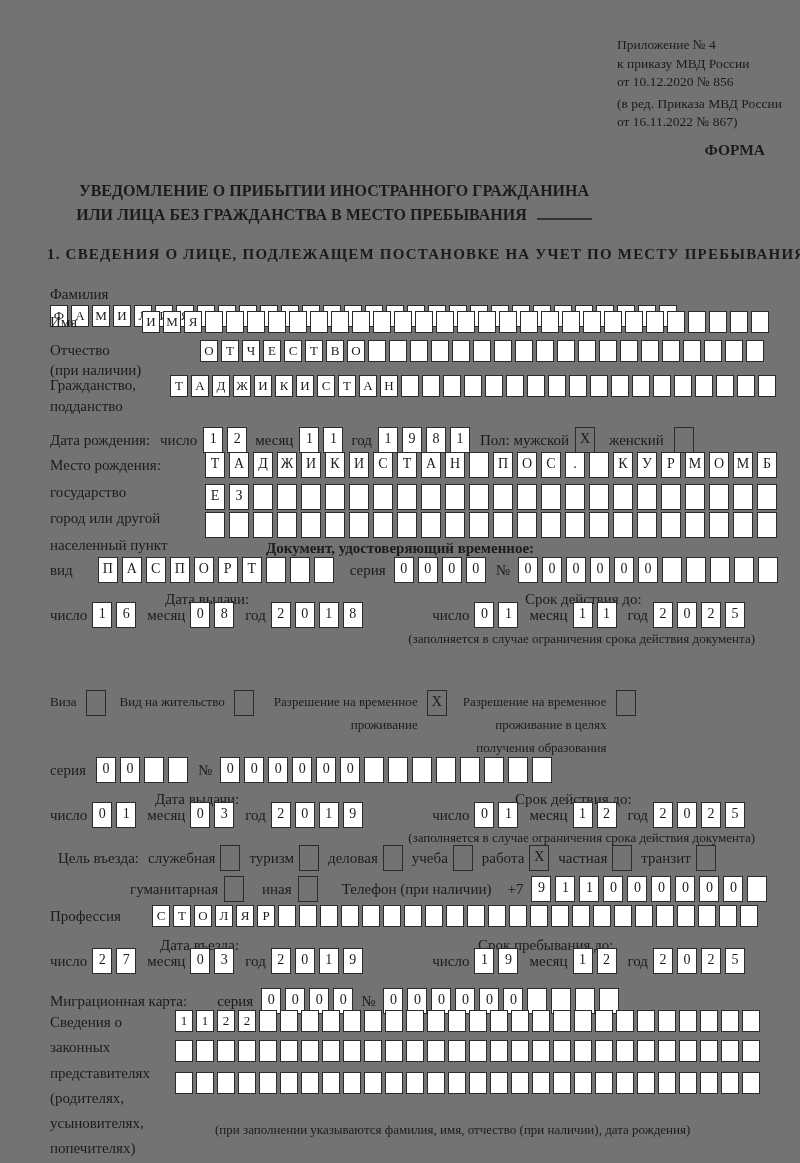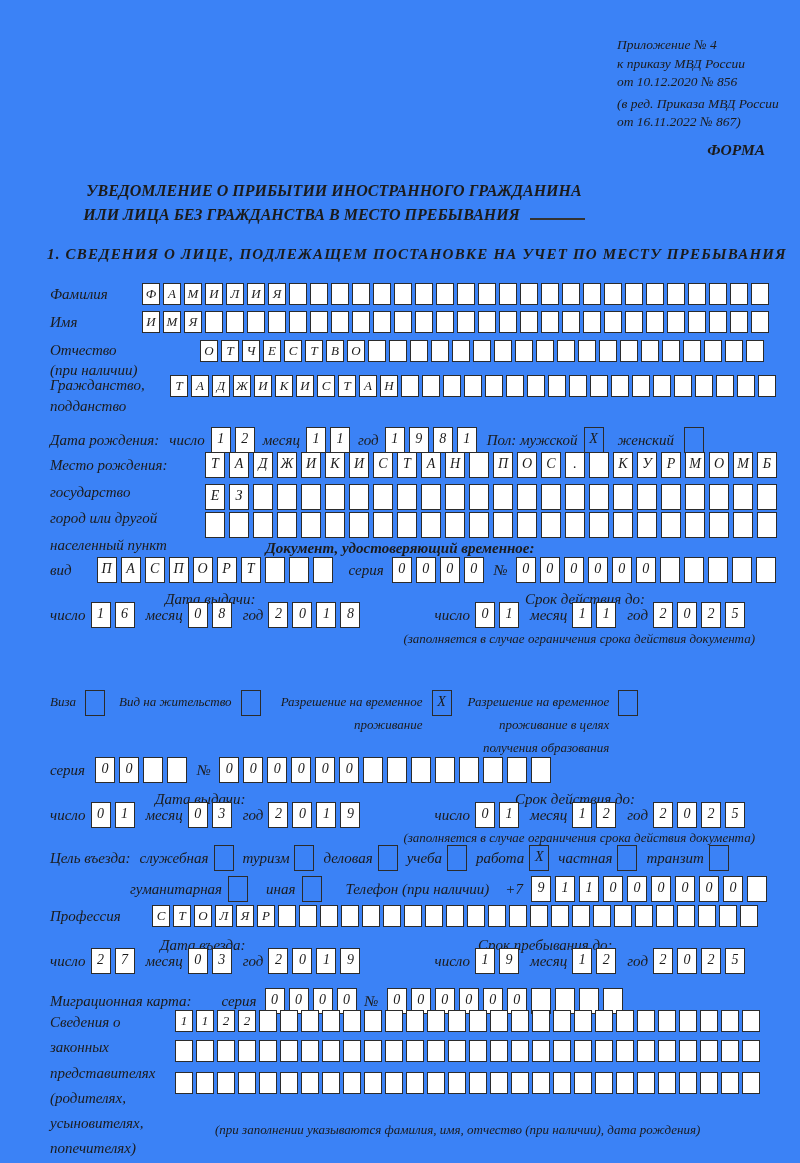--- a/index.html
+++ b/index.html
@@ -1,17 +1,17 @@
 <!DOCTYPE html>
 <html><head>
 <meta charset="utf-8">
 <style>
   html,body{margin:0;padding:0;background:#fff;}
-  .page{position:relative;width:800px;height:1163px;background:#3b82f6;overflow:hidden;
-        font-family:"Liberation Serif",serif;color:#1b1b1b;font-style:italic;}
+  .page{position:relative;width:800px;height:1163px;background:#737373;overflow:hidden;
+        font-family:"Liberation Serif",serif;color:#1b1b1b;}
   .abs{position:absolute;}
   .lbl{font-size:15px;line-height:22px;white-space:nowrap;}
   .b{font-weight:bold;}
   
   .strip{display:flex;flex:none;}
   .strip-sm{gap:3px;}
   .strip-md{gap:4px;}
   .cell{box-sizing:border-box;flex:none;border:1.7px solid #2b2b2b;background:#fff;
         text-align:center;font-family:inherit;}
   .strip-sm .cell{width:18px;height:22px;font-size:13px;line-height:19px;}
@@ -20,21 +20,21 @@
        border:1.8px solid #2b2b2b;text-align:center;font-size:14px;line-height:22px;}
   .uline{display:inline-block;width:55px;border-bottom:2.2px solid #333;margin-left:10px;}
   
   #appendix{left:617px;top:36px;font-size:13.5px;line-height:18.5px;}
   #appendix .grp2{margin-top:3px;}
   #forma{right:35px;top:141px;font-size:15.5px;}
   #title{left:0;width:668px;top:179px;text-align:center;font-size:16px;line-height:23.5px;font-weight:bold;}
   #sec1{left:47px;top:246px;font-size:15px;letter-spacing:1.2px;font-weight:bold;white-space:nowrap;}
   
   .frow{display:flex;align-items:flex-start;}
-  #row-surname{left:50px;top:283px;}
+  #row-surname{left:50px;top:283px;flex-direction:column;}
   #row-name{left:50px;top:311px;}
   #row-patr{left:50px;top:340px;}
   #row-cit{left:50px;top:375px;}
   .lw92{width:92px;flex:none;}
   .lw150{width:150px;flex:none;line-height:20px;}
   .lw120{width:120px;flex:none;line-height:21px;}
   #row-bdate{left:50px;top:419px;display:flex;align-items:center;margin-top:8px;}
   #row-bdate .ml6{margin-left:6px;} #row-bdate .ml8{margin-left:8px;} #row-bdate .ml10{margin-left:10px;} #row-bdate .ml14{margin-left:14px;}
   #row-bplace{left:50px;top:452px;display:flex;align-items:flex-start;}
   #bplace-labels{width:155px;flex:none;font-size:15px;line-height:26.5px;}
@@ -57,21 +57,21 @@
   .permit-item .plines{text-align:right;font-size:13px;line-height:23px;}
   .permit-item .cbx{margin-left:9px;}
   #row-permit .mi14{margin-left:14px;} #row-permit .mi20{margin-left:20px;} #row-permit .mi16{margin-left:16px;}
   #row-series2{left:50px;top:757px;display:flex;align-items:center;}
   #row-series2 .ml10{margin-left:10px;} #row-series2 .ml8{margin-left:8px;}
   #d2h-left{left:155px;top:791px;} #d2h-right{left:515px;top:791px;}
   #dates2{top:802px;}
   #note2{right:45px;top:830px;font-size:13px;}
   #row-purpose1{left:50px;top:845px;display:flex;align-items:center;}
   #row-purpose1 .plabel{margin-left:9px;white-space:nowrap;font-size:15px;}
-  #row-purpose1 .plabel.first{margin-left:0;}
+  #row-purpose1 .plabel.first{margin-left:8px;}
   #row-purpose1 .cbx{margin-left:5px;}
   #row-purpose2{left:130px;top:876px;display:flex;align-items:center;}
   #row-purpose2 .plabel{white-space:nowrap;font-size:15px;}
   #row-purpose2 .cbx{margin-left:6px;}
   #row-purpose2 .mi18{margin-left:18px;} #row-purpose2 .mi24{margin-left:24px;} #row-purpose2 .mi16{margin-left:16px;} #row-purpose2 .mi8{margin-left:8px;}
   #row-prof{left:50px;top:905px;display:flex;align-items:flex-end;}
   .lw102{width:102px;flex:none;}
   #d3h-left{left:160px;top:937px;} #d3h-right{left:478px;top:937px;}
   #dates3{top:948px;}
   #row-mig{left:50px;top:988px;display:flex;align-items:center;}

